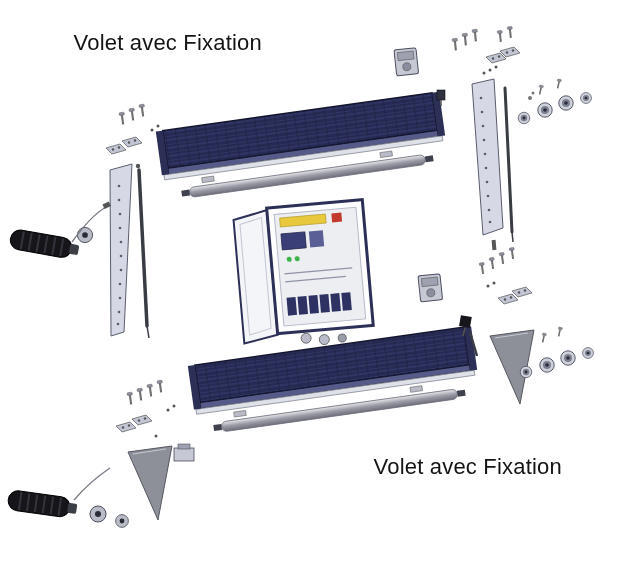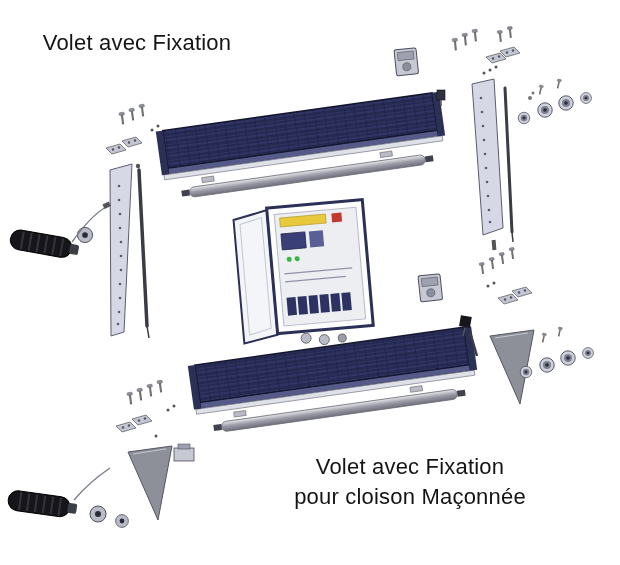--- a/index.html
+++ b/index.html
@@ -1,19 +1,19 @@
 <!DOCTYPE html>
 <html><head>
 <meta charset="utf-8">
 <style>
   html,body{margin:0;padding:0;background:#ffffff;}
   .canvas{position:relative;width:620px;height:565px;background:#ffffff;
           font-family:"Liberation Sans",sans-serif;overflow:hidden;}
   .canvas svg{position:absolute;left:0;top:0;}
-  .caption{position:absolute;text-align:center;font-size:22px;line-height:30px;
+  .caption{position:absolute;text-align:right;font-size:22px;line-height:30px;
            color:#141414;font-weight:400;letter-spacing:.2px;}
   .caption-top{left:12px;top:28px;width:250px;}
   .caption-bottom{left:258px;top:452px;width:304px;}
 </style>
 </head>
 <body>
 
 <div class="canvas">
 
 <svg width="620" height="565" viewBox="0 0 620 565">
@@ -254,16 +254,15 @@
     </g>
   </g>
 </svg>
 
   <div class="caption caption-top">
     <div>Volet avec Fixation</div>
   </div>
 
   <div class="caption caption-bottom">
     <div>Volet avec Fixation</div>
-    <div>pour cloison Maçonnée</div>
   </div>
 
 </div>
 
 </body></html>

